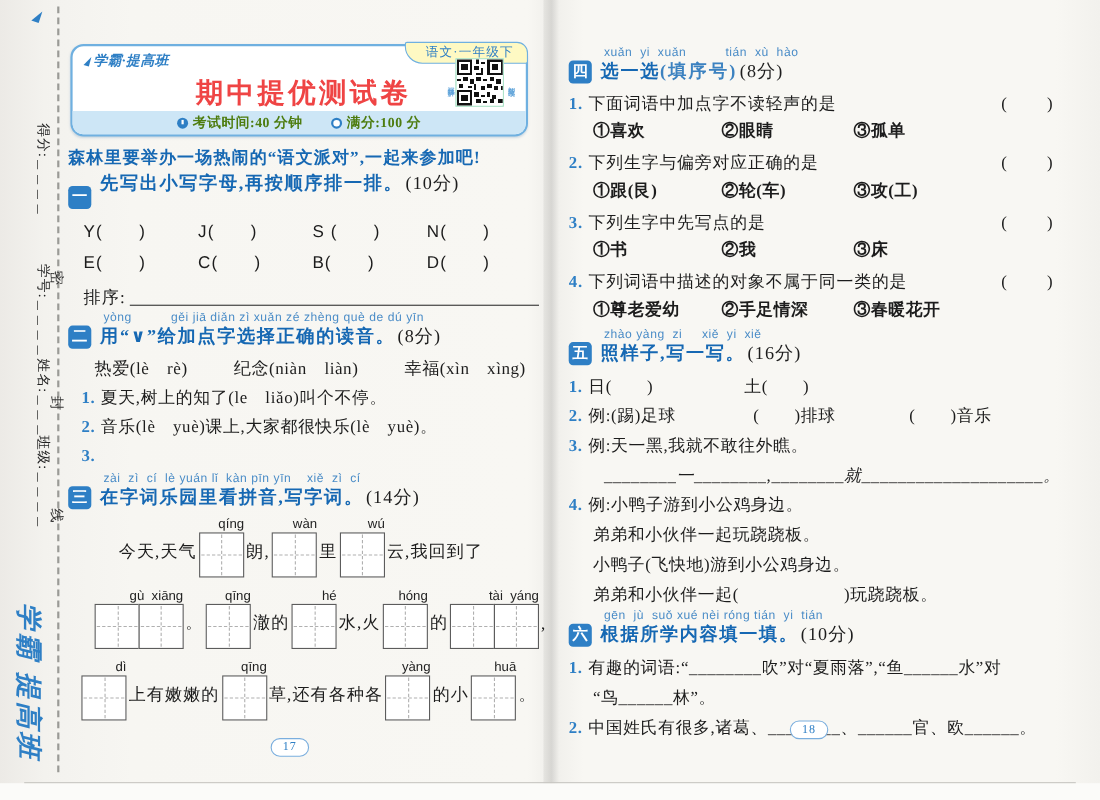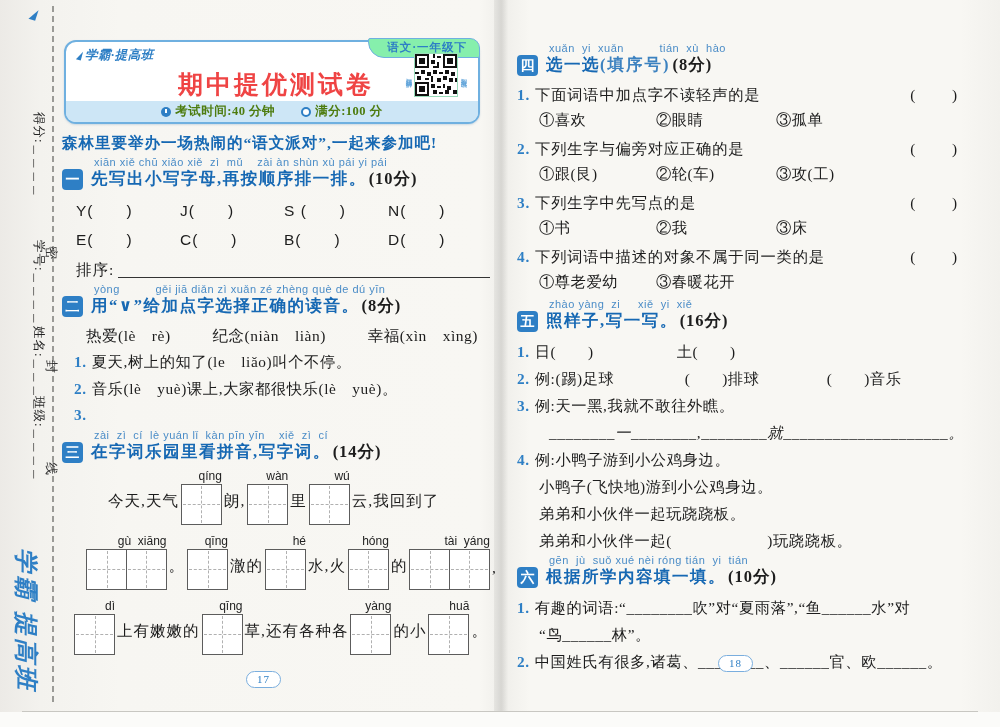--- a/index.html
+++ b/index.html
@@ -41,23 +41,23 @@
     font-style:italic;}
   .corner-mark{position:absolute;left:30px;top:9px;width:0;height:0;
     border-left:7px solid transparent;border-bottom:11px solid var(--accent);transform:rotate(18deg);}
   
   .card{position:absolute;left:64px;top:40px;width:416px;height:84px;background:#fff;
     border:2px solid var(--card-border);border-radius:12px;box-shadow:0 1px 2px rgba(80,130,180,.25);}
   .card-brand{position:absolute;left:11px;top:5px;color:var(--accent);font-weight:bold;
     font-size:12.5px;font-style:italic;letter-spacing:.5px;display:flex;align-items:center;gap:3px;}
   .flag-icon{display:inline-block;width:0;height:0;border-left:5px solid transparent;
     border-bottom:9px solid var(--accent);transform:rotate(15deg);}
-  .card-tab{position:absolute;right:-2px;top:-4px;background:#86efac;border:1.5px solid var(--card-border);
+  .card-tab{position:absolute;right:-2px;top:-4px;background:#fef9c3;border:1.5px solid var(--card-border);
     border-radius:2px 10px 2px 16px;padding:1px 12px 2px 18px;color:var(--accent);
-    font-size:11.5px;font-weight:bold;letter-spacing:1px;}
+    font-size:11.5px;font-weight:normal;letter-spacing:1px;}
   .card-title{position:absolute;left:90px;top:26px;width:240px;text-align:center;
     font-size:25px;font-weight:bold;letter-spacing:3px;color:#ef4444;}
   .card-band{position:absolute;left:0;right:0;bottom:0;height:21px;background:var(--band);
     border-radius:0 0 9px 9px;display:flex;align-items:center;justify-content:center;gap:26px;
     font-size:12.5px;font-weight:bold;color:#4d7c0f;}
   .band-item{display:flex;align-items:center;gap:4px;letter-spacing:.5px;}
   .icon-clock{width:10px;height:10px;border-radius:50%;background:var(--accent);position:relative;flex:0 0 auto;}
   .icon-clock::after{content:"";position:absolute;left:4px;top:2px;width:1.5px;height:4px;background:#fff;}
   .icon-target{width:10px;height:10px;border-radius:50%;border:2.5px solid var(--accent);background:#fff;flex:0 0 auto;}
   .qr-wrap{position:absolute;right:10px;top:11px;display:flex;align-items:center;gap:1px;}
@@ -70,21 +70,21 @@
   .page-left{position:absolute;left:62px;top:156px;width:430px;}
   .page-right{position:absolute;left:517px;top:42px;width:452px;}
   
   .sec-head{display:flex;gap:8px;margin-bottom:6px;}
   .sec-num{width:21px;height:21px;flex:0 0 21px;background:var(--accent);color:#fff;border-radius:4px;
     text-align:center;line-height:21px;font-weight:bold;font-size:14px;margin-top:13px;}
   .sec-py{font-family:"Liberation Sans","DejaVu Sans",sans-serif;font-size:11px;color:#4a8cc7;
     letter-spacing:.5px;margin-left:3px;white-space:pre;}
   .sec-title{font-size:16.5px;font-weight:bold;color:var(--title-blue);letter-spacing:1.5px;}
   .sec-title .sub{font-weight:bold;color:#3c82c0;letter-spacing:2px;}
-  .sec-title .score{color:#1d1d1d;font-weight:bold;margin-left:2px;letter-spacing:1px;}
+  .sec-title .score{color:#1d1d1d;font-weight:normal;margin-left:2px;letter-spacing:1px;}
   
   .letter-row{display:flex;padding-left:14px;font-family:"Liberation Sans","DejaVu Sans",sans-serif;
     font-size:15.5px;line-height:29px;}
   .letter-row span{width:25%;letter-spacing:1px;}
   .sort-row{display:flex;align-items:flex-end;padding-left:14px;margin:6px 0 2px;font-size:15.5px;letter-spacing:1px;}
   .fill-line{flex:1;border-bottom:1.3px solid #333;margin:0 2px 3px 4px;height:14px;}
   
   .word-row{display:flex;padding-left:24px;gap:42px;font-size:15.5px;line-height:26px;letter-spacing:.5px;}
   .q-item{display:flex;padding-left:12px;font-size:15.3px;line-height:26.5px;letter-spacing:.6px;}
   .q-num{color:var(--accent);font-weight:bold;margin-right:5px;flex:0 0 auto;}
@@ -98,21 +98,21 @@
   .tok-py{font-family:"Liberation Sans","DejaVu Sans",sans-serif;font-size:12px;color:#222;margin-bottom:1px;white-space:pre;}
   .boxes{display:flex;}
   .wbox{width:41px;height:41px;border:1.5px solid #5c5c5c;position:relative;background:#fff;}
   .wbox + .wbox{margin-left:-1.5px;}
   .wbox::before{content:"";position:absolute;left:1px;right:1px;top:50%;border-top:1px dashed #b0b0b0;}
   .wbox::after{content:"";position:absolute;top:1px;bottom:1px;left:50%;border-left:1px dashed #b0b0b0;}
   
   .q-line{display:flex;align-items:baseline;font-size:15.3px;line-height:25px;letter-spacing:.8px;padding-right:10px;}
   .q-line .q-text{flex:1;}
   .q-bracket{flex:0 0 auto;letter-spacing:2px;}
-  .opt-row{display:flex;padding-left:22px;font-size:15.3px;line-height:26px;letter-spacing:.5px;margin-bottom:3px;}
+  .opt-row{display:flex;padding-left:22px;font-size:15.3px;line-height:26px;letter-spacing:.5px;margin-bottom:3px;font-weight:bold;}
   .opt-row span:nth-child(1){width:117px;}
   .opt-row span:nth-child(2){width:120px;}
   
   .model-row{display:flex;font-size:15.3px;line-height:27px;letter-spacing:.6px;}
   .model-row .c1{width:150px;}
   .model-row .c2{width:142px;}
   .cont-line{padding-left:22px;font-size:15.3px;line-height:27px;letter-spacing:.6px;}
   .cont-line.deep{padding-left:32px;font-style:italic;}
   
   .fill-item{display:flex;font-size:15.3px;line-height:27px;letter-spacing:.6px;}
@@ -203,21 +203,20 @@
       </span>
     </div>
   </div>
 
   <div class="intro">森林里要举办一场热闹的“语文派对”,一起来参加吧!</div>
 
   <div class="page-left" id="page-left">
       <div class="sec-head">
         <span class="sec-num">一</span>
         <div>
-          <div class="sec-py">xiān xiě chū xiǎo xiě  zì  mǔ    zài àn shùn xù pái yi pái</div>
           <div class="sec-title"><span class="t">先写出小写字母,再按顺序排一排。</span><span class="score">(10分)</span></div>
         </div>
       </div>
       <div class="letter-row">
         <span>Y(　　)</span>
         <span>J(　　)</span>
         <span>S (　　)</span>
         <span>N(　　)</span>
       </div>
       <div class="letter-row">
@@ -392,20 +391,21 @@
         <span>②我</span>
         <span>③床</span>
       </div>
       <div class="q-line">
         <span class="q-num">4.</span>
         <span class="q-text">下列词语中描述的对象不属于同一类的是</span>
         <span class="q-bracket">(　　)</span>
       </div>
       <div class="opt-row">
         <span>①尊老爱幼</span>
+        <span>②手足情深</span>
         <span>③春暖花开</span>
       </div>
       <div class="sec-head">
         <span class="sec-num">五</span>
         <div>
           <div class="sec-py">zhào yàng  zi     xiě  yi  xiě</div>
           <div class="sec-title"><span class="t">照样子,写一写。</span><span class="score">(16分)</span></div>
         </div>
       </div>
       <div class="model-row">
@@ -421,22 +421,22 @@
       </div>
       <div class="model-row">
         <span class="q-num">3.</span>
         <span>例:天一黑,我就不敢往外瞧。</span>
       </div>
       <div class="cont-line deep">________一________,________就____________________。</div>
       <div class="model-row">
         <span class="q-num">4.</span>
         <span>例:小鸭子游到小公鸡身边。</span>
       </div>
+      <div class="cont-line">弟弟和小伙伴一起玩跷跷板。</div>
       <div class="cont-line">小鸭子(飞快地)游到小公鸡身边。</div>
-      <div class="cont-line">弟弟和小伙伴一起玩跷跷板。</div>
       <div class="cont-line">弟弟和小伙伴一起(　　　　　　)玩跷跷板。</div>
       <div class="sec-head">
         <span class="sec-num">六</span>
         <div>
           <div class="sec-py">gēn  jù  suǒ xué nèi róng tián  yi  tián</div>
           <div class="sec-title"><span class="t">根据所学内容填一填。</span><span class="score">(10分)</span></div>
         </div>
       </div>
       <div class="fill-item">
         <span class="q-num">1.</span>

